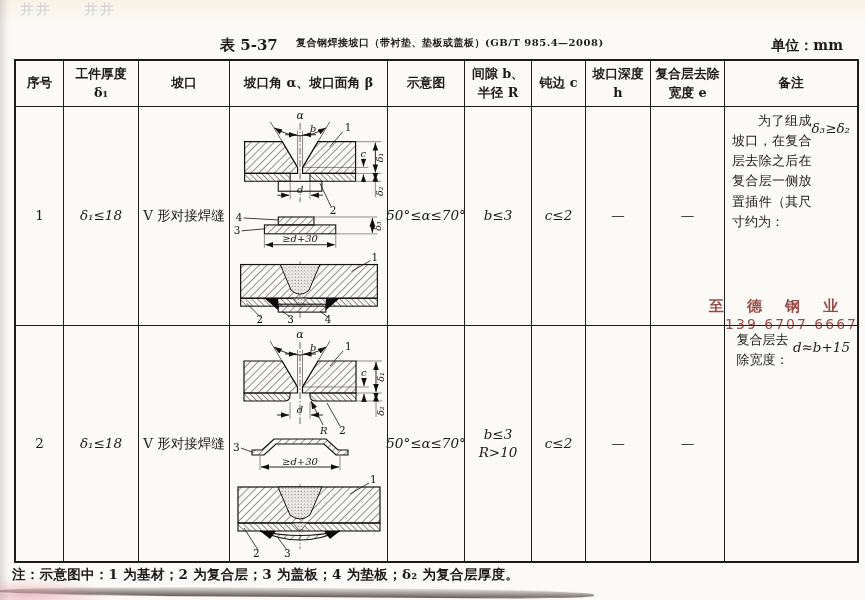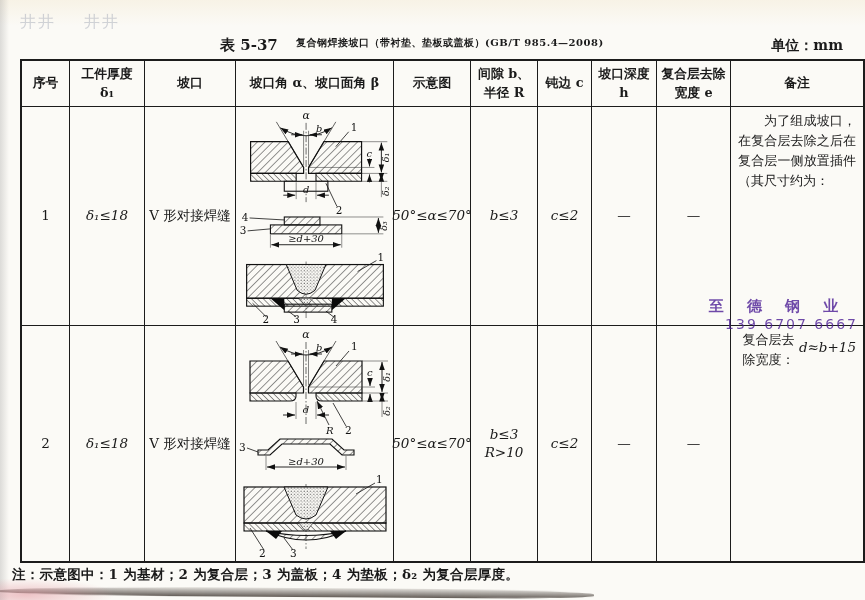--- a/index.html
+++ b/index.html
@@ -12,38 +12,37 @@
   
   .top-tint{position:absolute;left:0;top:0;width:865px;height:26px;
     background:linear-gradient(to bottom,rgba(243,233,210,.45),rgba(243,233,210,0));}
   .left-streak{position:absolute;left:0;top:0;width:9px;height:600px;
     background:linear-gradient(to right,rgba(140,140,140,.28),rgba(140,140,140,0));}
   .bottom-shadow{position:absolute;left:-6px;top:588px;width:600px;height:9px;
     background:linear-gradient(to bottom,rgba(80,70,60,.15),rgba(60,52,46,.8));
     border-radius:50% 40% 30% 50%/70% 60% 40% 50%;transform:rotate(.4deg);filter:blur(.6px);}
   .corner-smudge{position:absolute;left:-14px;top:578px;width:130px;height:28px;
     background:radial-gradient(ellipse at 30% 60%,rgba(226,150,160,.55),rgba(226,150,160,0) 70%);}
-  .edge-mark{position:absolute;top:12px;font-size:16px;color:rgba(110,120,145,.30);letter-spacing:2px;}
+  .edge-mark{position:absolute;top:1px;font-size:14px;color:rgba(110,120,145,.30);letter-spacing:2px;}
   .em1{left:20px;} .em2{left:84px;}
 
   
   .title-row{position:absolute;left:0;top:36px;width:865px;height:22px;}
   .tno{position:absolute;left:220px;font-weight:bold;font-size:15px;}
   .ttext{position:absolute;left:296px;font-weight:bold;font-size:10px;letter-spacing:.5px;}
   .unit{position:absolute;right:22px;top:1px;font-weight:bold;font-size:14px;}
 
   
   .tbl{
     position:absolute;left:14px;top:59px;
     display:grid;
     grid-template-columns:48px 75px 91px 158px 77px 67px 54px 65px 74px 132px;
     grid-template-rows:46px 219px 235px;
     border:2.2px solid #1c1c1c;
     background:#fbfaf6;
-    margin-left:6px;
   }
   .c{border-right:1.5px solid #1c1c1c;border-bottom:1.5px solid #1c1c1c;
      display:flex;flex-direction:column;align-items:center;justify-content:center;
      font-size:13.5px;text-align:center;line-height:1.3;box-sizing:border-box;padding:2px;}
   .c.lc{border-right:none;} .c.lr{border-bottom:none;}
   .th{font-weight:bold;font-size:12.8px;line-height:1.45;padding:2px 3px;}
   .math{font-style:italic;font-family:"DejaVu Serif","Liberation Serif",serif;}
   .diag{padding:1px 0;justify-content:flex-start;}
   .diag svg{display:block;}
   .remark{display:flex;flex-direction:row;justify-content:center;align-items:stretch;
@@ -196,20 +195,21 @@
       <text x="95" y="217" font-size="10.5">4</text>
     </svg>
   </div>
   <div class="c math">50°≤α≤70°</div>
   <div class="c math">b≤3</div>
   <div class="c math">c≤2</div>
   <div class="c">—</div>
   <div class="c">—</div>
   <div class="c lc remark">
     <p>为了组成坡口，在复合层去除之后在复合层一侧放置插件（其尺寸约为：</p>
+    <div class="fx">δ₃≥δ₂</div>
   </div>
 
   <div class="c lr">2</div>
   <div class="c lr math">δ₁≤18</div>
   <div class="c lr">V 形对接焊缝</div>
   <div class="c lr diag">
     <svg width="158" height="233" viewBox="0 0 158 233">
       <defs>
         <pattern id="h2a" patternUnits="userSpaceOnUse" width="5.5" height="5.5" patternTransform="rotate(45)">
             <line x1="0" y1="0" x2="0" y2="5.5" stroke="#2a2a2a" stroke-width="1"></line>
@@ -300,19 +300,19 @@
   <div class="c lr">—</div>
   <div class="c lr">—</div>
   <div class="c lc lr remark" style="text-align:center;">
     <p style="text-indent:0;text-align:center;">复合层去除宽度：</p>
     <div class="fx">d≈b+15</div>
   </div>
 </div>
 
 <div class="footnote">注：示意图中：1 为基材；2 为复合层；3 为盖板；4 为垫板；δ₂ 为复合层厚度。</div>
 
-<div class="watermark" style="color: #4c1d95;">
+<div class="watermark" style="color: #7f1d1d;">
   <div class="wm1">至 德 钢 业</div>
   <div class="wm2">139 6707 6667</div>
 </div>
 
 <div class="bottom-shadow"></div>
 <div class="corner-smudge"></div>
 
 </body></html>

